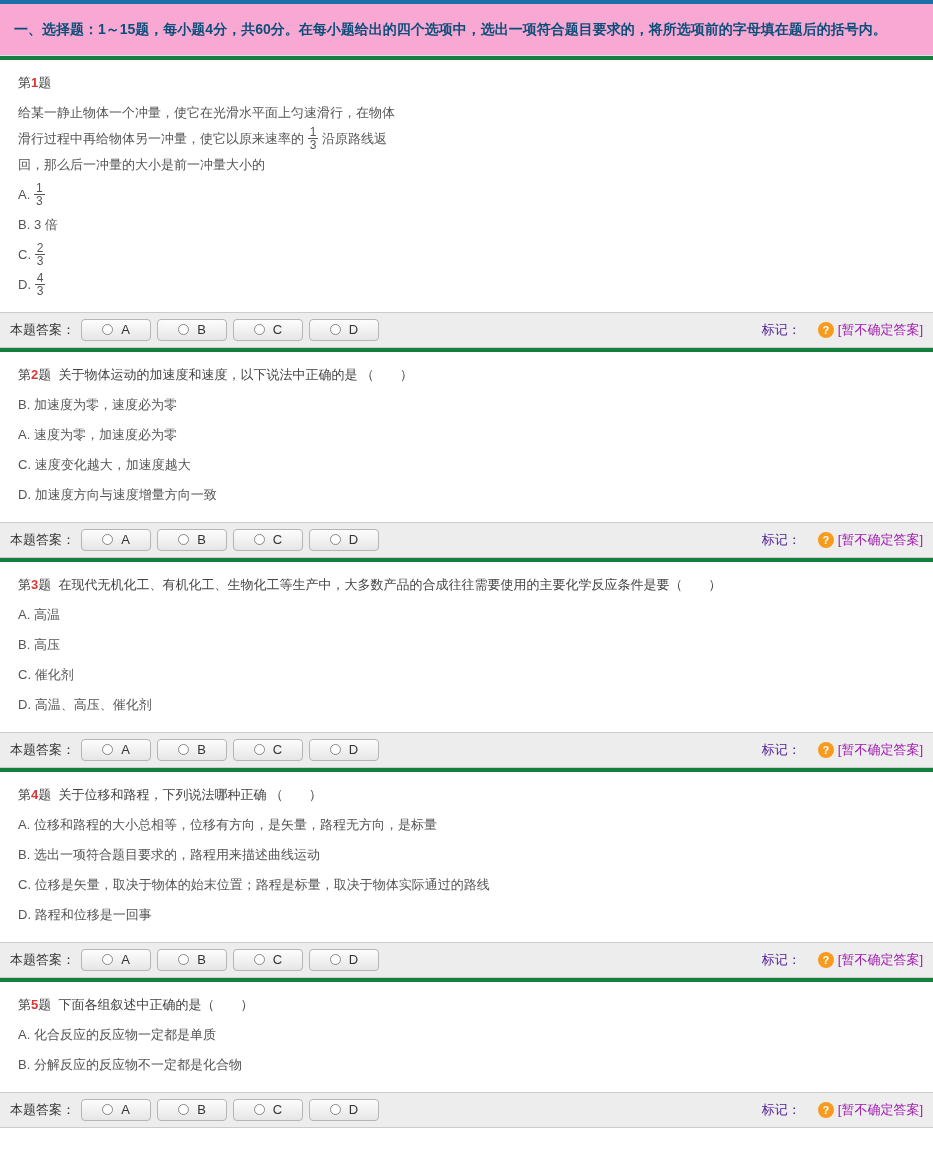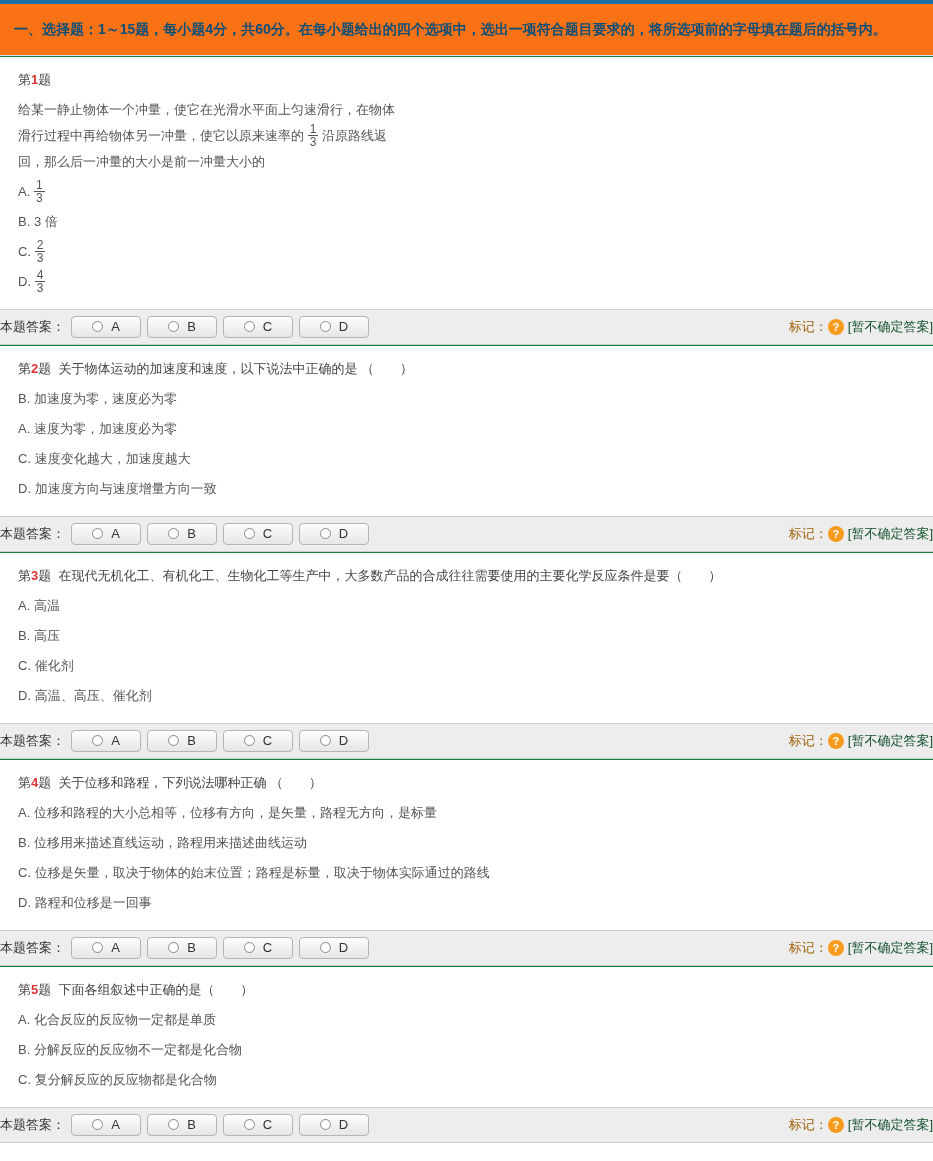--- a/index.html
+++ b/index.html
@@ -1,36 +1,36 @@
 <!DOCTYPE html>
 <html><head>
 <meta charset="utf-8">
 <style>
   *{box-sizing:border-box;margin:0;padding:0}
   body{font-family:"Microsoft YaHei","SimSun",Arial,sans-serif;font-size:13px;color:#333;background:#fff;width:933px}
   .topbar{height:4px;background:#1c6fa6}
-  .instructions{background:#f97316;border-bottom:1px solid #d6e3ee;padding:12px 14px;color:#0a4f7a;font-weight:bold;line-height:1.9;font-size:14px}
-  .question{padding:14px 18px 10px 18px;border-top:1px solid #15803d}
+  .instructions{background:#f9a8d4;border-bottom:1px solid #d6e3ee;padding:12px 14px;color:#0a4f7a;font-weight:bold;line-height:1.9;font-size:14px}
+  .question{padding:14px 18px 10px 18px;border-top:4px solid #15803d}
   .question:first-of-type{border-top:none}
   .q-title{margin-bottom:8px;color:#444}
   .q-title .num{color:#d33;font-weight:bold}
   .q-body{color:#555;line-height:2}
   .q-body .line{display:block}
   .opt-line{margin:4px 0}
   .frac{display:inline-block;vertical-align:middle;text-align:center;font-size:12px;line-height:1;position:relative;top:-1px}
   .frac .n{display:block;border-bottom:1px solid #555;padding:0 2px}
   .frac .d{display:block;padding:0 2px}
-  .answer-bar{background:#ededed;border-top:1px solid #ccc;border-bottom:1px solid #ccc;padding:6px 0;display:flex;align-items:center}
+  .answer-bar{background:#ededed;border-top:1px solid #ccc;border-bottom:1px solid #ccc;padding:6px 10px;display:flex;align-items:center}
   .answer-bar .label{color:#333;margin-right:6px}
   .ans-btn{display:inline-flex;align-items:center;justify-content:center;width:70px;height:22px;margin-right:6px;border:1px solid #b5b5b5;border-radius:4px;background:linear-gradient(#fdfdfd,#e6e6e6);cursor:pointer;font-size:13px;color:#333}
   .ans-btn .radio{display:inline-block;width:11px;height:11px;border:1px solid #888;border-radius:50%;margin-right:8px;background:#fff}
   .answer-bar .spacer{flex:1}
-  .mark-label{color:#a16207;margin-right:0}
+  .mark-label{color:#4c1d95;margin-right:17px}
   .help-icon{display:inline-flex;align-items:center;justify-content:center;width:16px;height:16px;border-radius:50%;background:#f79b1e;color:#fff;font-size:11px;font-weight:bold;margin-right:4px}
-  .unsure{color:#14532d;cursor:pointer}
+  .unsure{color:#a21caf;cursor:pointer}
 </style>
 </head>
 <body>
 
 <div class="topbar"></div>
 <div class="instructions">一、选择题：1～15题，每小题4分，共60分。在每小题给出的四个选项中，选出一项符合题目要求的，将所选项前的字母填在题后的括号内。</div>
 
 <div class="question">
   <div class="q-title">
     <span>第</span><span class="num">1</span><span>题</span>
@@ -145,21 +145,21 @@
   <span class="unsure">[暂不确定答案]</span>
 </div>
 
 <div class="question">
   <div class="q-title">
     <span>第</span><span class="num">4</span><span>题</span>&nbsp;
     <span>关于位移和路程，下列说法哪种正确 （　　）</span>
   </div>
   <div class="q-body">
     <div class="opt-line"><span>A.</span> <span>位移和路程的大小总相等，位移有方向，是矢量，路程无方向，是标量</span></div>
-    <div class="opt-line"><span>B.</span> <span>位移用来描述直线运动，路程用来描述曲线运动</span></div>
+    <div class="opt-line"><span>B.</span> <span>选出一项符合题目要求的，路程用来描述曲线运动</span></div>
     <div class="opt-line"><span>C.</span> <span>位移是矢量，取决于物体的始末位置；路程是标量，取决于物体实际通过的路线</span></div>
     <div class="opt-line"><span>D.</span> <span>路程和位移是一回事</span></div>
   </div>
 </div>
 <div class="answer-bar">
   <span class="label">本题答案：</span>
   <span class="ans-btn">
       <span class="radio"></span>
       <span>A</span>
     </span>
@@ -182,21 +182,20 @@
 </div>
 
 <div class="question">
   <div class="q-title">
     <span>第</span><span class="num">5</span><span>题</span>&nbsp;
     <span>下面各组叙述中正确的是（　　）</span>
   </div>
   <div class="q-body">
     <div class="opt-line"><span>A.</span> <span>化合反应的反应物一定都是单质</span></div>
     <div class="opt-line"><span>B.</span> <span>分解反应的反应物不一定都是化合物</span></div>
-    <div class="opt-line"><span>C.</span> <span>复分解反应的反应物都是化合物</span></div>
   </div>
 </div>
 <div class="answer-bar">
   <span class="label">本题答案：</span>
   <span class="ans-btn">
       <span class="radio"></span>
       <span>A</span>
     </span>
   <span class="ans-btn">
       <span class="radio"></span>

